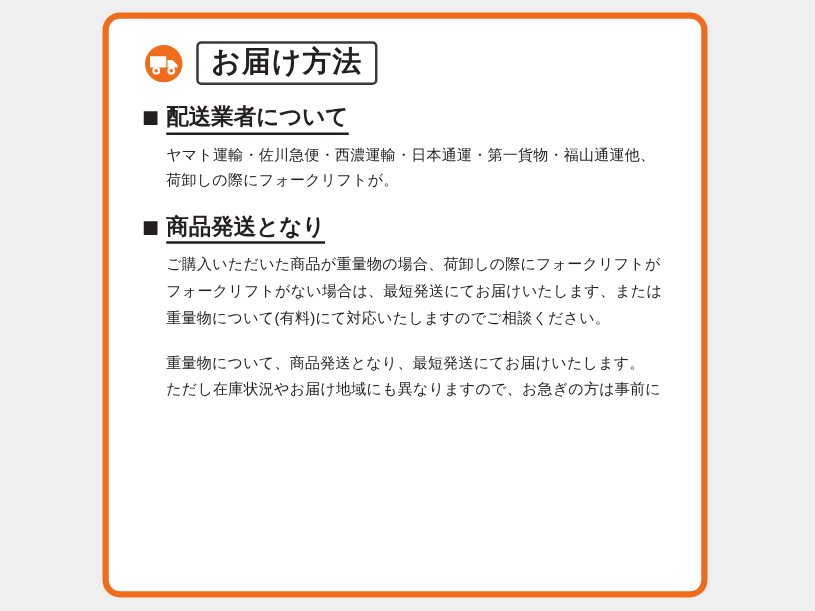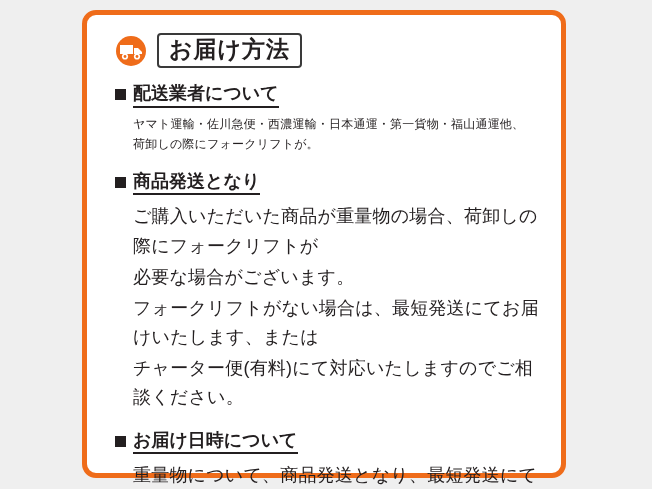--- a/index.html
+++ b/index.html
@@ -93,21 +93,21 @@
     margin-left: 24px;
   }
   .sec-body p {
     margin: 0 0 2px 0;
     font-size: 12px;
     color: #231f20;
     line-height: 1.55;
     letter-spacing: 0.2px;
   }
   .sec-body p.small {
-    font-size: 18px;
+    font-size: 12px;
     line-height: 1.62;
   }
 </style>
 </head>
 <body>
 
 <div class="page">
   <div class="card">
     <div class="card-inner">
 
@@ -139,31 +139,26 @@
         </div>
       </div>
 
       <div class="section">
         <div class="sec-head">
           <span class="sec-marker"></span>
           <span class="sec-title">商品発送となり</span>
         </div>
         <div class="sec-body">
           <p class="small">ご購入いただいた商品が重量物の場合、荷卸しの際にフォークリフトが</p>
-          <p class="small">必要な場合がございます。</p>
           <p class="small">フォークリフトがない場合は、最短発送にてお届けいたします、または</p>
-          <p class="small">チャーター便(有料)にて対応いたしますのでご相談ください。</p>
+          <p class="small">重量物について(有料)にて対応いたしますのでご相談ください。</p>
         </div>
       </div>
 
       <div class="section">
-        <div class="sec-head">
-          <span class="sec-marker"></span>
-          <span class="sec-title">お届け日時について</span>
-        </div>
         <div class="sec-body">
           <p class="small">重量物について、商品発送となり、最短発送にてお届けいたします。</p>
           <p class="small">ただし在庫状況やお届け地域にも異なりますので、お急ぎの方は事前に</p>
 
         </div>
       </div>
 
     </div>
   </div>
 </div>

